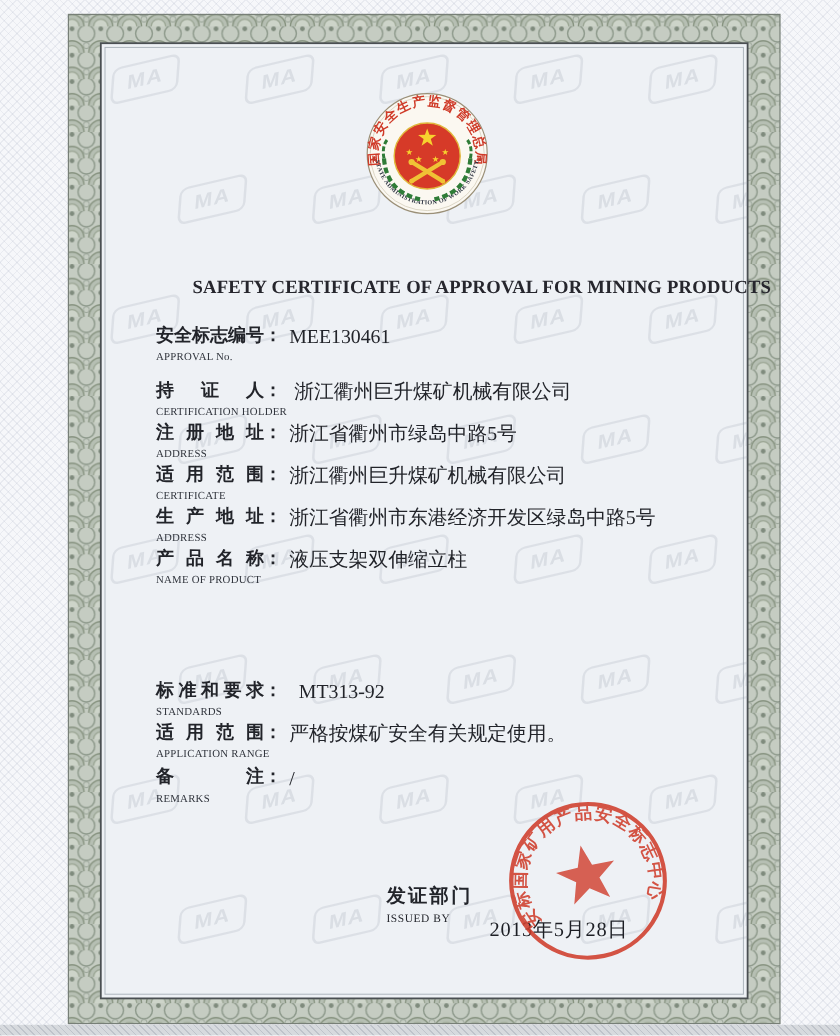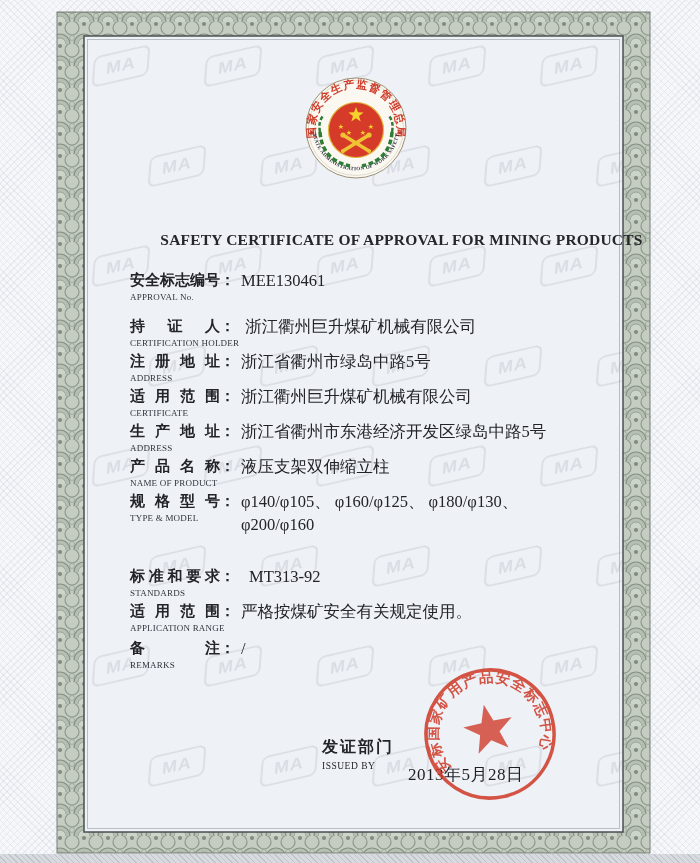--- a/index.html
+++ b/index.html
@@ -189,30 +189,20 @@
   </div>
 
   <div class="f" style="left:130px;top:456px;">
     <div class="fcol">
       <div class="fzh"><span class="zh">产品名称</span><span class="colon">：</span></div>
       <div class="fen">NAME OF PRODUCT</div>
     </div>
     <div class="fval">液压支架双伸缩立柱</div>
   </div>
 
-  <div class="f" style="left:130px;top:491px;">
-    <div class="fcol">
-      <div class="fzh"><span class="zh">规格型号</span><span class="colon">：</span></div>
-      <div class="fen">TYPE &amp; MODEL</div>
-    </div>
-    <div class="fval">
-      <div>φ140/φ105、 φ160/φ125、 φ180/φ130、</div>
-      <div class="v2">φ200/φ160</div>
-    </div>
-  </div>
 
   <div class="f" style="left:130px;top:566px;">
     <div class="fcol">
       <div class="fzh"><span class="zh">标准和要求</span><span class="colon">：</span></div>
       <div class="fen">STANDARDS</div>
     </div>
     <div class="fval" style="margin-left:14px;">MT313-92</div>
   </div>
 
   <div class="f" style="left:130px;top:638px;">

